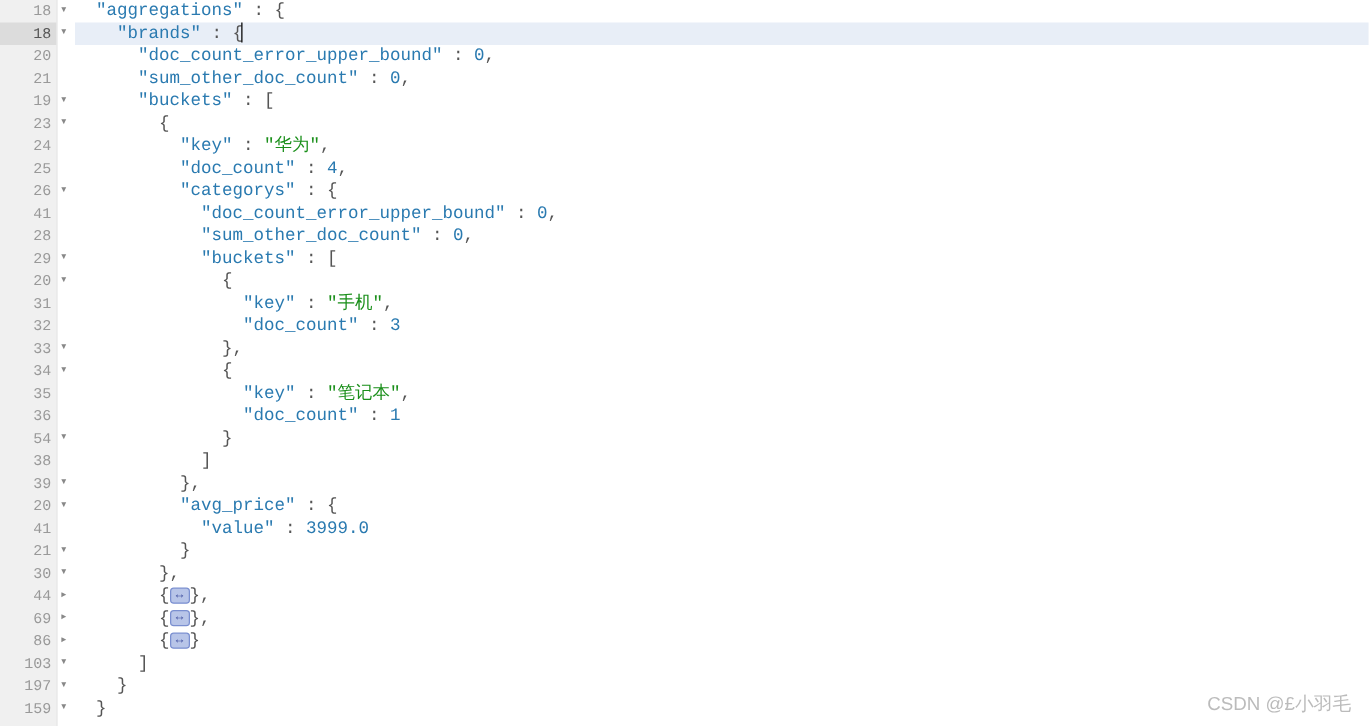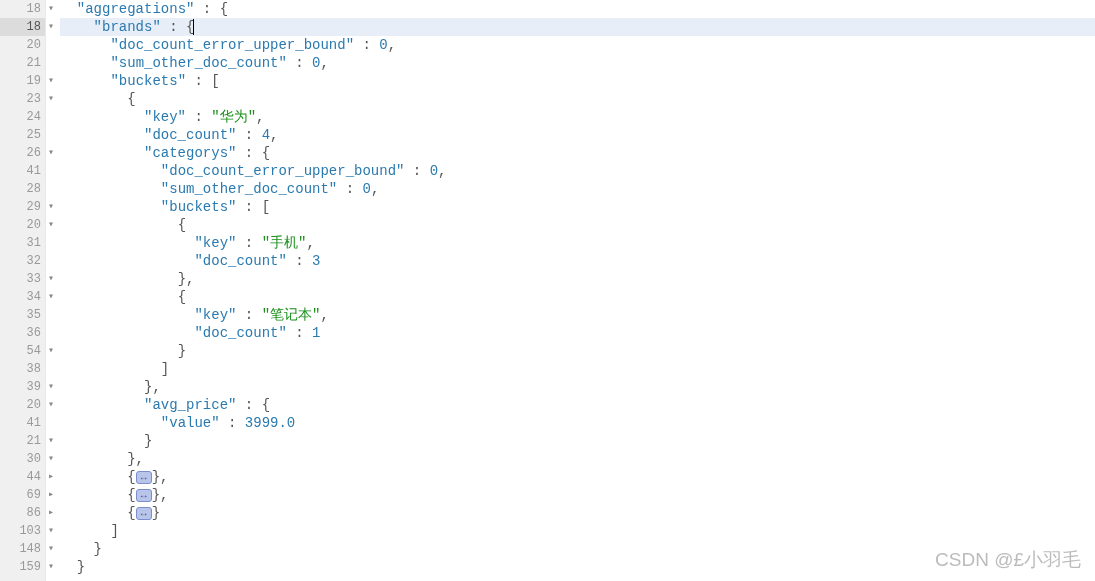--- a/index.html
+++ b/index.html
@@ -79,21 +79,21 @@
       height: 16px;
       background: #000;
       vertical-align: middle;
       margin-left: -1px;
     }
     .watermark {
       position: absolute;
       bottom: 8px;
       right: 14px;
       color: rgba(120,120,120,0.5);
-      font-size: 19px;
+      font-size: 15px;
       font-family: Arial, sans-serif;
       pointer-events: none;
       text-align: right;
     }
   </style>
 </head>
 <body>
 
 <div class="editor">
   <div class="gutter" id="gutter">
@@ -199,21 +199,21 @@
       </div>
       <div class="gutter-line">
         <span>86</span>
         <span class="fold-marker">▸</span>
       </div>
       <div class="gutter-line">
         <span>103</span>
         <span class="fold-marker">▾</span>
       </div>
       <div class="gutter-line">
-        <span>148</span>
+        <span>197</span>
         <span class="fold-marker">▾</span>
       </div>
       <div class="gutter-line">
         <span>159</span>
         <span class="fold-marker">▾</span>
       </div>
     </div>
   <div class="code-area" id="code">
       <div class="code-line"><span>  </span><span class="key">"aggregations"</span><span class="punc"> : {</span></div>
       <div class="code-line active"><span>    </span><span class="key">"brands"</span><span class="punc"> : {</span><span class="cursor"></span></div>

